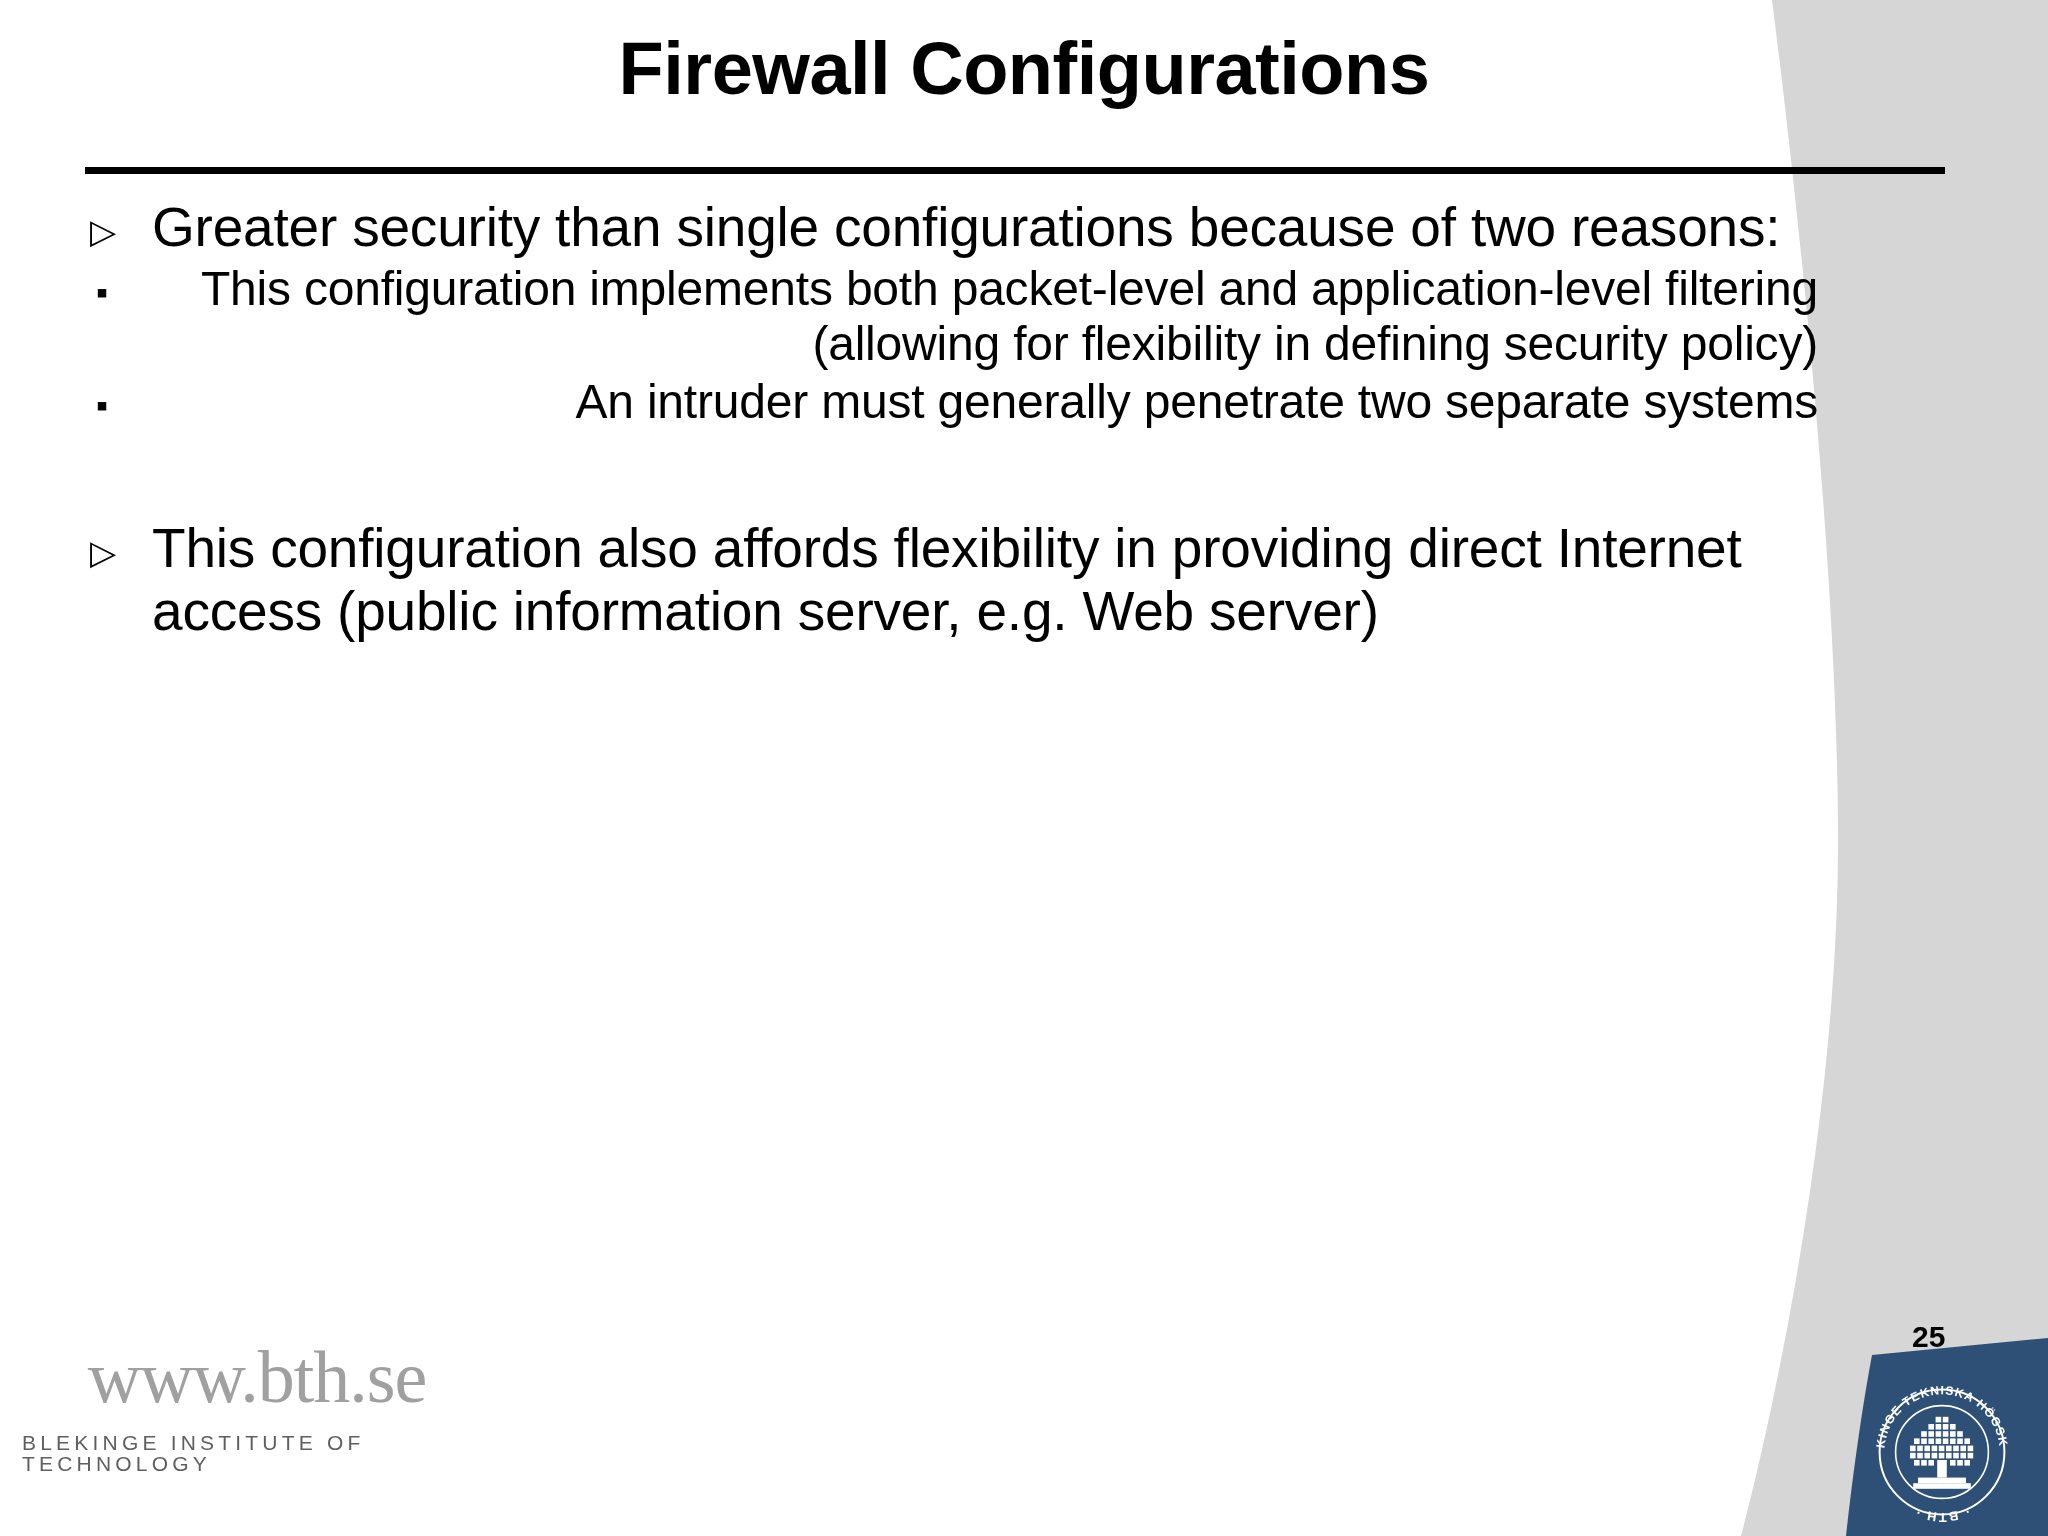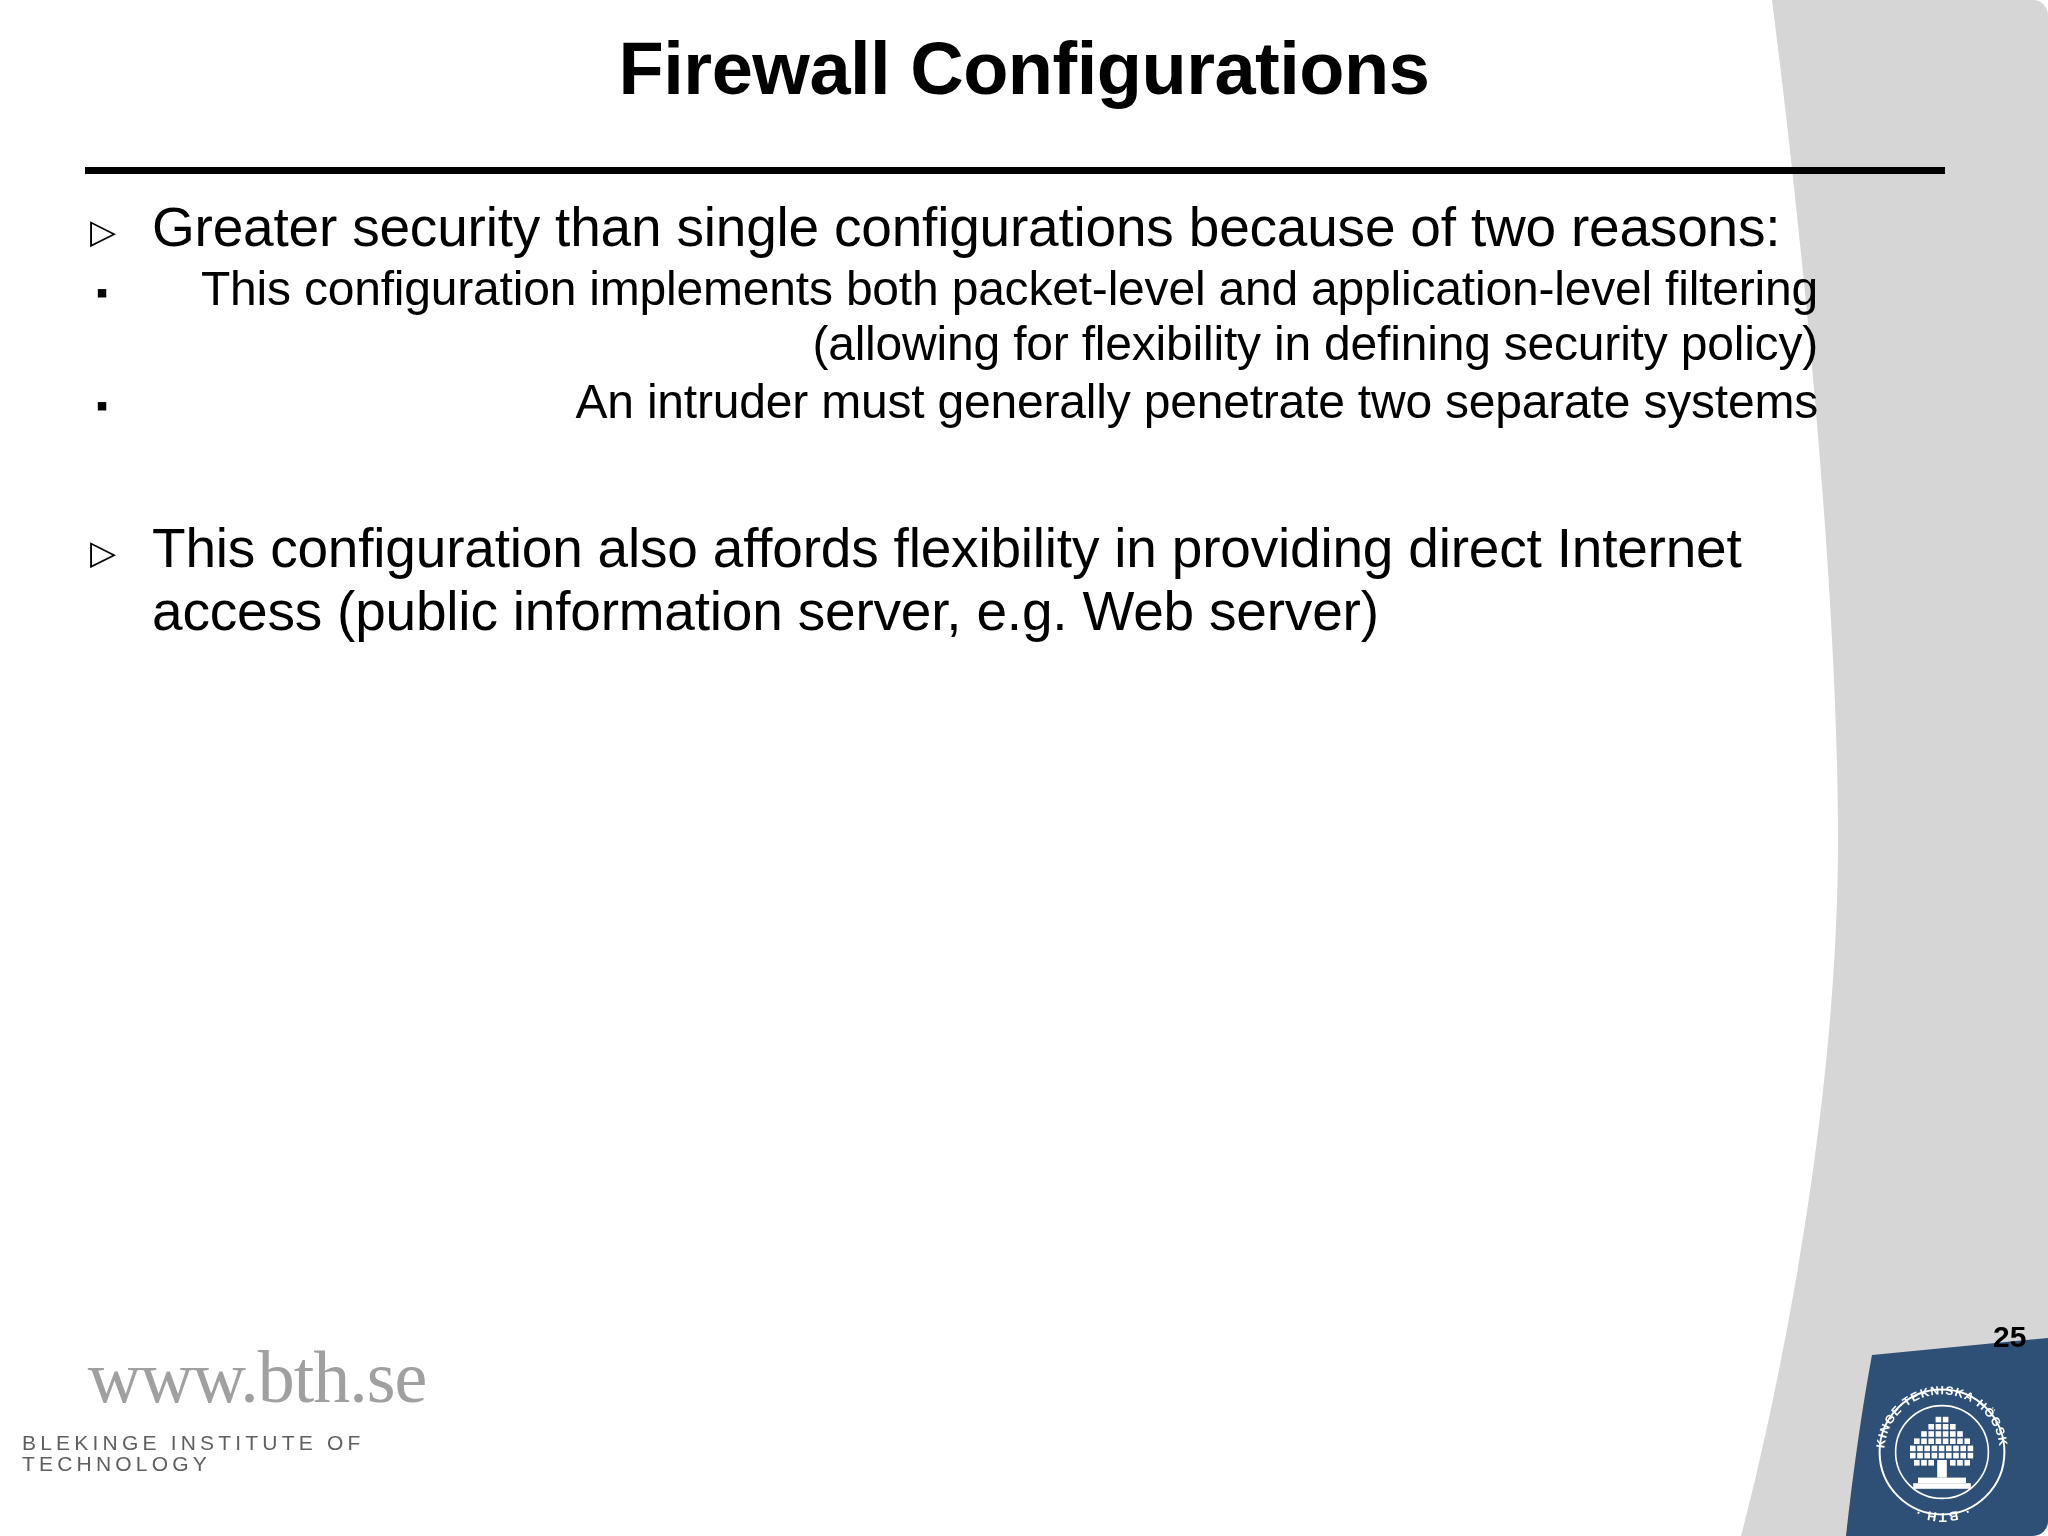--- a/index.html
+++ b/index.html
@@ -9,21 +9,20 @@
   }
   body {
     font-family: "Liberation Sans", sans-serif;
   }
   #slide {
     position: relative;
     width: 2048px;
     height: 1536px;
     background: #ffffff;
     overflow: hidden;
-    border-radius: 15px;
   }
 
   
   #deco-layer {
     position: absolute;
     inset: 0;
     width: 2048px;
     height: 1536px;
     pointer-events: none;
   }
@@ -138,21 +137,21 @@
     font-family: "Liberation Sans", sans-serif;
     font-size: 21px;
     color: #5f5f5f;
     letter-spacing: 4.2px;
     line-height: 1;
   }
 
   
   #page-number {
     position: absolute;
-    left: 1993px;
+    left: 1912px;
     top: 1320px;
     font-size: 30px;
     font-weight: bold;
     color: #000000;
     font-family: "Liberation Sans", sans-serif;
   }
 
   
   #seal-wrap {
     position: absolute;

